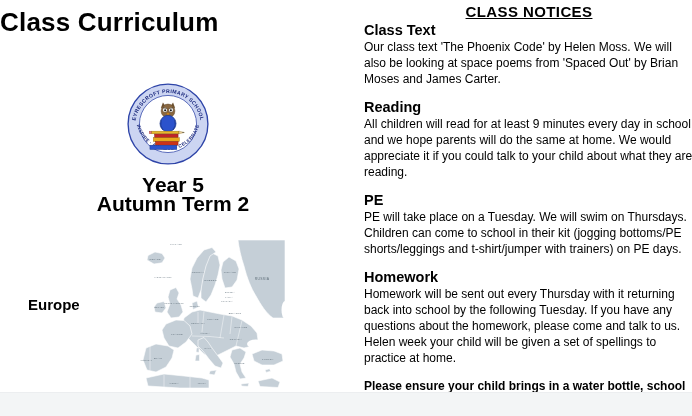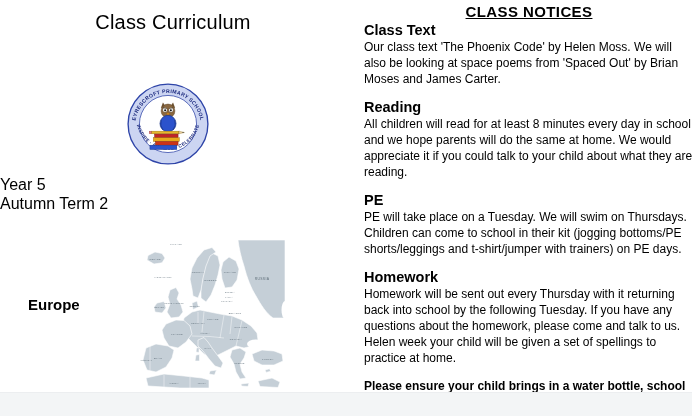--- a/index.html
+++ b/index.html
@@ -7,27 +7,27 @@
     width:692px;height:416px;overflow:hidden;background:#fff;
     font-family:"Liberation Sans","DejaVu Sans",sans-serif;color:#000;
     position:relative;
   }
   .page{position:absolute;inset:0;background:#fff;}
 
   
   .left-col{position:absolute;left:0;top:0;width:346px;height:392px;}
   .doc-title{
     position:absolute;top:8px;left:0;width:100%;
-    text-align:center;font-size:20px;font-weight:normal;line-height:28px;
+    text-align:left;font-size:26px;font-weight:bold;line-height:28px;
     letter-spacing:0.2px;
   }
   .logo-wrap{position:absolute;left:126px;top:82px;width:84px;height:84px;}
   .year-block{
     position:absolute;top:175px;left:0;width:100%;
-    text-align:left;font-weight:normal;font-size:16px;line-height:19px;
+    text-align:center;font-weight:bold;font-size:21px;line-height:19px;
   }
   .europe-label{
     position:absolute;left:28px;top:272px;font-weight:bold;font-size:15px;margin-top:24px;
   }
   .map-wrap{position:absolute;left:140px;top:240px;width:145px;height:152px;}
   .map-wrap svg{display:block;width:100%;height:100%;}
   .land{fill:var(--land,#c5cfd7);stroke:#ffffff;stroke-width:0.6;stroke-linejoin:round;}
   .sea-carve{fill:#ffffff;stroke:none;}
   .inner-border{fill:none;stroke:#ffffff;stroke-width:0.45;}
   .map-label{fill:var(--map_label,#5f6e79);font-family:"Liberation Sans",sans-serif;letter-spacing:0.35px;}
@@ -201,21 +201,21 @@
   <div class="right-col">
     <h2 class="notices-heading">CLASS NOTICES</h2>
 
     <div class="section first">
       <h3>Class Text</h3>
       <p><span>Our class text 'The Phoenix Code' by Helen Moss. We will also be looking at space poems from 'Spaced Out' by Brian Moses and James Carter.</span></p>
     </div>
 
     <div class="section">
       <h3>Reading</h3>
-      <p><span>All children will read for at least 8 minutes every day in school and we hope parents will do the same at home.  We would appreciate it if you could talk to your child about what they are reading.</span></p>
+      <p><span>All children will read for at least 9 minutes every day in school and we hope parents will do the same at home.  We would appreciate it if you could talk to your child about what they are reading.</span></p>
     </div>
 
     <div class="section">
       <h3>PE</h3>
       <p><span>PE will take place on a </span><span class="b">Tuesday</span><span>. We will swim on </span><span class="b">Thursdays</span><span>. Children can come to school in their kit (jogging bottoms/PE shorts/leggings and t-shirt/jumper with trainers) on PE days.</span></p>
     </div>
 
     <div class="section">
       <h3>Homework</h3>
       <p><span>Homework will be sent out every </span><span class="b">Thursday</span><span> with it returning back into school by the following </span><span class="b">Tuesday</span><span>.  If you have any questions about the homework, please come and talk to us. Helen week your child will be given a set of spellings to practice at home.</span></p>

